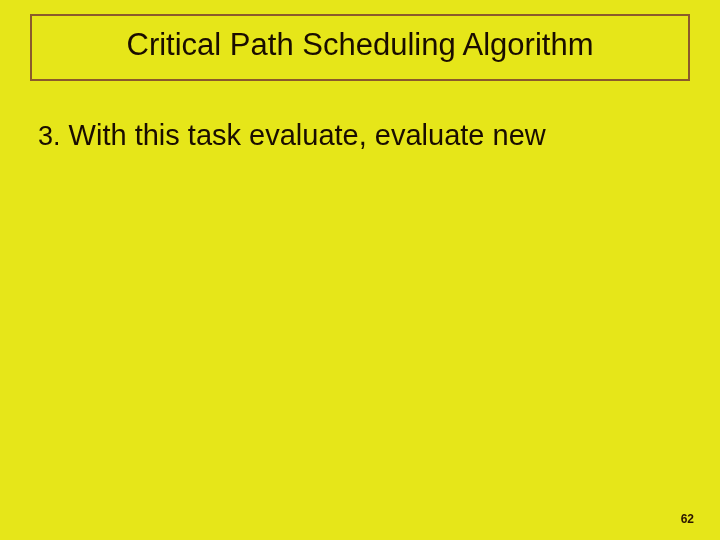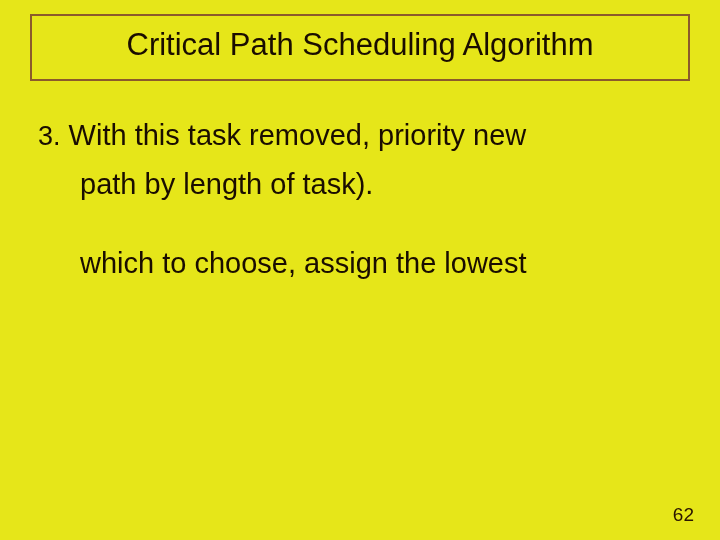--- a/index.html
+++ b/index.html
@@ -35,41 +35,39 @@
     font-size: 29px;
     line-height: 1.7;
   }
   .indent {
     padding-left: 42px;
   }
   .pagenum {
     position: absolute;
     bottom: 14px;
     right: 26px;
-    font-size: 19px;
-    font-weight: normal;
+    font-size: 12px;
+    font-weight: bold;
     color: #2a1500;
   }
 </style>
 </head>
 <body>
 
 <div class="title-box">
   <div class="title-line">Critical Path Scheduling Algorithm</div>
 </div>
 
 <div class="content">
 
   <div class="item">
     <div class="item-block">
       <span class="item-num">3.</span>
-      <span>With this task removed, priority new</span>
+      <span>With this task evaluate, evaluate new</span>
     </div>
-    <div class="item-block indent">path by length of task).</div>
   </div>
 
   <div class="item">
-    <div class="item-block indent">which to choose, assign the lowest</div>
   </div>
 
 </div>
 
 <div class="pagenum">62</div>
 
 </body></html>

